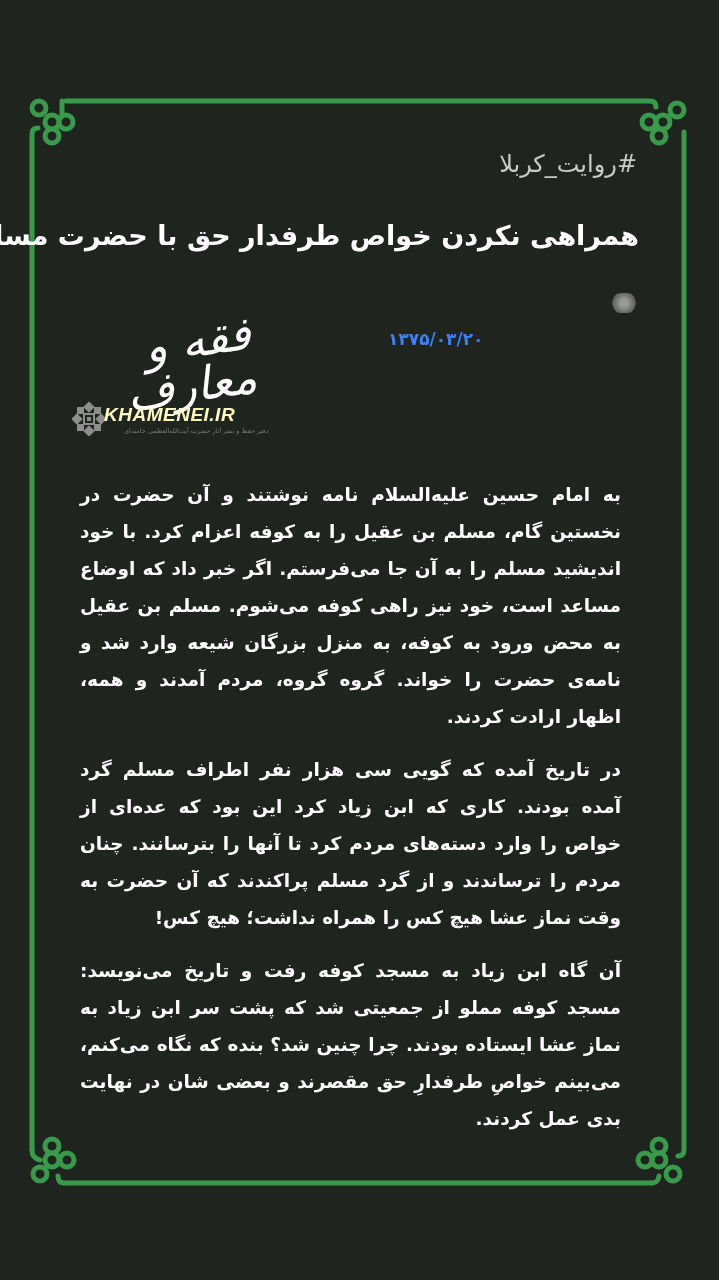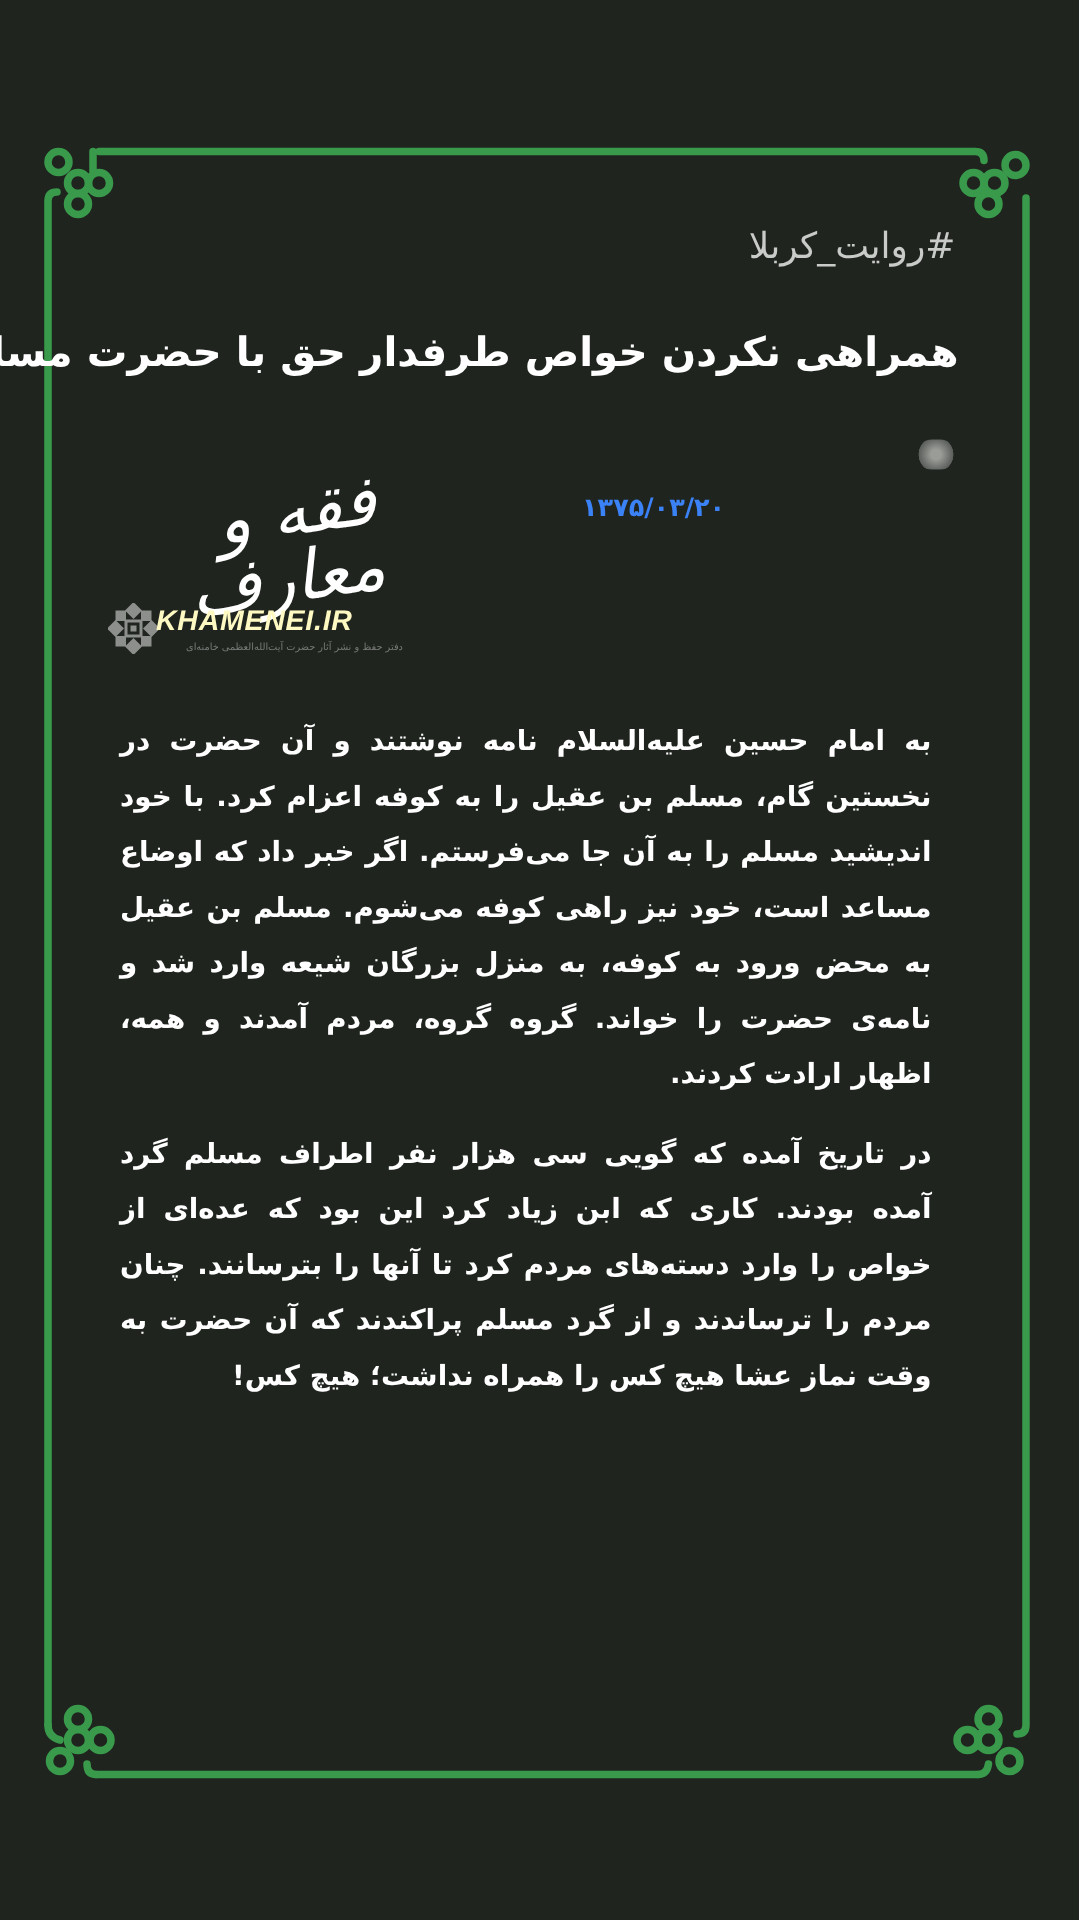--- a/index.html
+++ b/index.html
@@ -128,13 +128,14 @@
       <rect x="15" y="15" width="4" height="4"></rect>
     </g>
   </svg>
   <div class="brand">KHAMENEI.IR</div>
   <div class="brand-sub">دفتر حفظ و نشر آثار حضرت آیت‌الله‌العظمی خامنه‌ای</div>
 </div>
 
 <div class="body-text">
   <p>به امام حسین علیه‌السلام نامه نوشتند و آن حضرت در نخستین گام، مسلم بن عقیل را به کوفه اعزام کرد. با خود اندیشید مسلم را به آن جا می‌فرستم. اگر خبر داد که اوضاع مساعد است، خود نیز راهی کوفه می‌شوم. مسلم بن عقیل به محض ورود به کوفه، به منزل بزرگان شیعه وارد شد و نامه‌ی حضرت را خواند. گروه گروه، مردم آمدند و همه، اظهار ارادت کردند.</p>
   <p>در تاریخ آمده که گویی سی هزار نفر اطراف مسلم گرد آمده بودند. کاری که ابن زیاد کرد این بود که عده‌ای از خواص را وارد دسته‌های مردم کرد تا آنها را بترسانند. چنان مردم را ترساندند و از گرد مسلم پراکندند که آن حضرت به وقت نماز عشا هیچ کس را همراه نداشت؛ هیچ کس!</p>
+  <p>آن گاه ابن زیاد به مسجد کوفه رفت و تاریخ می‌نویسد: مسجد کوفه مملو از جمعیتی شد که پشت سر ابن زیاد به نماز عشا ایستاده بودند. چرا چنین شد؟ بنده که نگاه می‌کنم، می‌بینم خواصِ طرفدارِ حق مقصرند و بعضی شان در نهایت بدی عمل کردند.</p>
 </div>
 
 </body></html>

